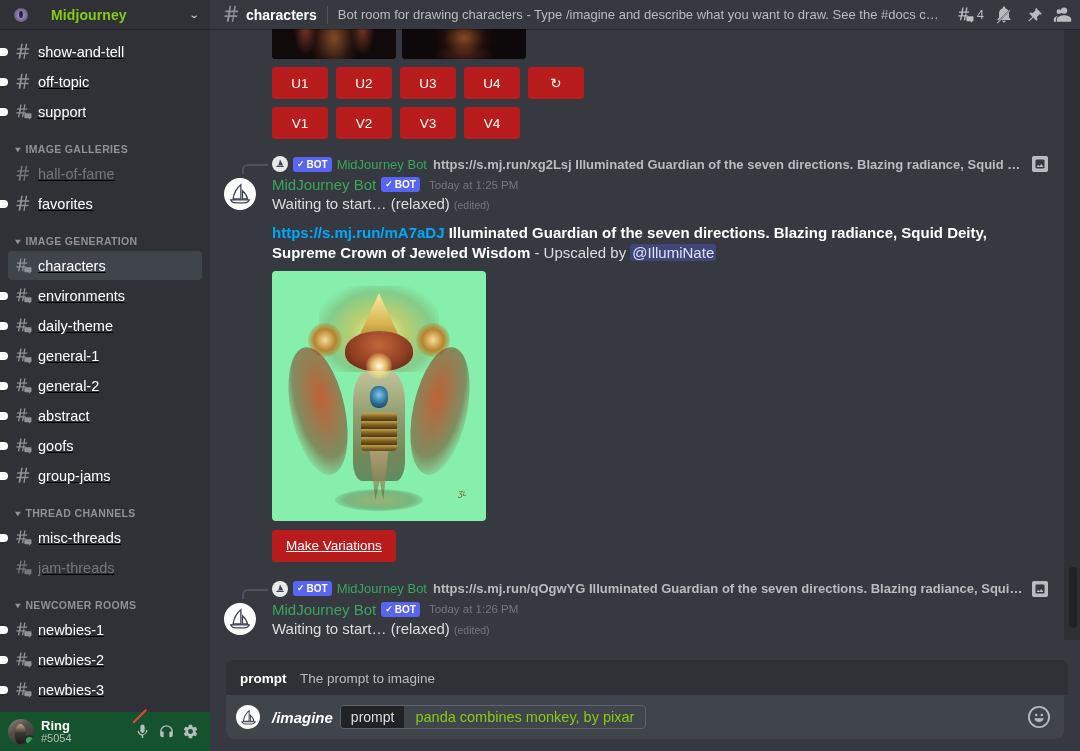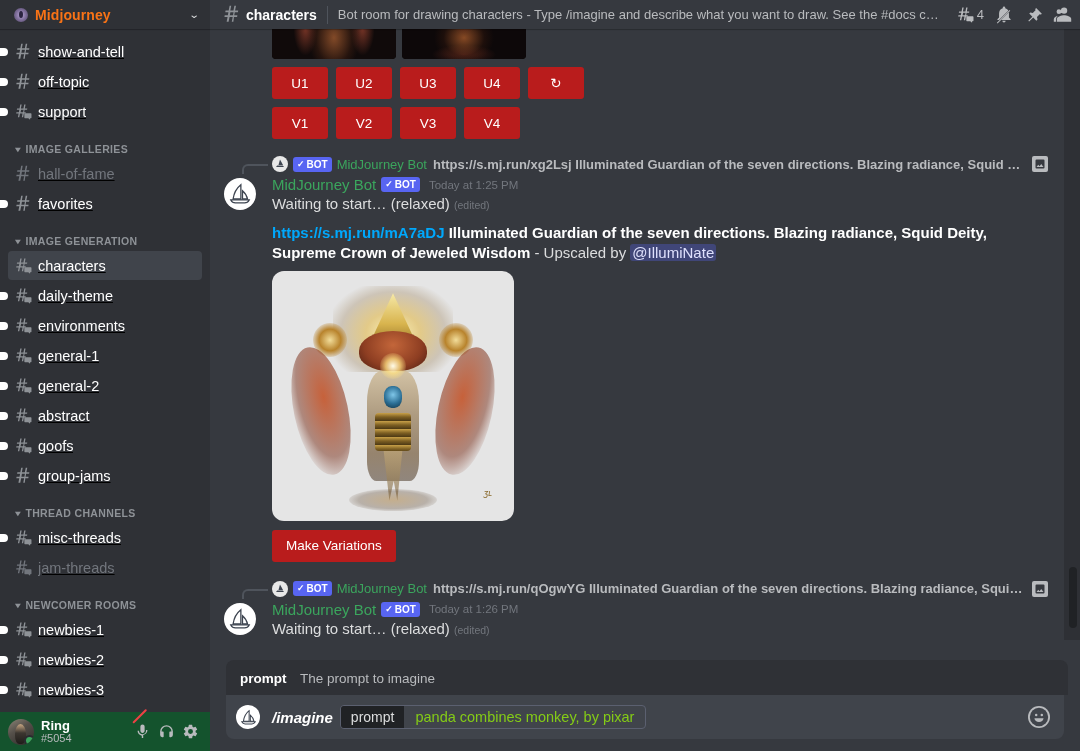--- a/index.html
+++ b/index.html
@@ -26,23 +26,24 @@
     cursor: pointer; position: relative; z-index: 3;
   }
   .server-icon {
     width: 14px; height: 14px; border-radius: 50%;
     background: radial-gradient(circle at 50% 50%, #b9a6d9 0%, #7a6a95 55%, #4e4464 100%);
     margin-right: 7px; flex: 0 0 14px;
     display:flex;align-items:center;justify-content:center;
   }
   .server-icon::after{content:"";width:4px;height:7px;border-radius:50%;background:#2b2440;}
   .server-name {
-    color: #f97316; font-size: 14px; font-weight: bold;
+    color: #84cc16; font-size: 14px; font-weight: bold;
     flex: 1; white-space: nowrap; overflow: hidden;
     letter-spacing: .1px;
+    margin-left: 16px;
   }
   .chev { color: #dcddde; font-size: 10px; transform: scaleX(1.35); }
 
   .channel-scroll {
     flex: 1; overflow: hidden; padding-top: 7px;
   }
   .cat {
     display: flex; align-items: center;
     padding: 16px 8px 3px 16px;
     color: #8e9297; font-size: 10.5px; font-weight: bold;
@@ -160,21 +161,21 @@
   }
 
   .btnrow { display: flex; gap: 8px; padding-left: 62px; margin-top: 8px; }
   .mjbtn {
     min-width: 56px; height: 32px; background: #b91c1c; color: #fff;
     border: none; border-radius: 3px; font-size: 13.5px; font-weight: 500;
     font-family: "Liberation Sans", sans-serif;
     cursor: pointer; display: flex; align-items: center; justify-content: center;
     padding: 0 14px;
   }
-  .mjbtn.wide { min-width: 108px; }
+  .mjbtn.wide { min-width: 108px; text-decoration: underline; }
 
   .message { padding: 2px 16px 2px 0; margin-top: 14px; position: relative; }
   .reply-ctx {
     display: flex; align-items: center; margin-left: 62px;
     font-size: 13px; position: relative; height: 18px; margin-bottom: 3px;
     min-width: 0;
   }
   .reply-spine {
     position: absolute; left: -30px; top: 9px; width: 26px; height: 10px;
     border-left: 2px solid #4f545c; border-top: 2px solid #4f545c;
@@ -217,22 +218,22 @@
   .m-text { color: #dcddde; font-size: 15px; line-height: 1.32; }
   .edited { color: #72767d; font-size: 10.5px; }
   .embed-text { font-size: 15px; line-height: 1.33; margin-top: 9px; color: #dcddde; }
   .link { color: #00a8fc; font-weight: bold; }
   .strong { color: #fff; font-weight: bold; }
   .mention {
     background: rgba(88,101,242,.32); color: #dee0fc;
     border-radius: 3px; padding: 0 2px; font-weight: 500;
   }
   .bigimg {
-    width: 242px; height: 250px; border-radius: 12px; margin-top: 8px;
-    background: #e5e5e5; position: relative; overflow: hidden;
+    width: 214px; height: 250px; border-radius: 4px; margin-top: 8px;
+    background: #86efac; position: relative; overflow: hidden;
   }
   .deity { position: absolute; inset: 0; }
   .halo {
     position: absolute; left: 50%; top: 6%; width: 120px; height: 86px;
     margin-left: -60px;
     background: radial-gradient(ellipse at 50% 55%, rgba(255,244,180,.9) 0%, rgba(225,180,60,.55) 32%, rgba(120,80,20,.22) 62%, rgba(0,0,0,0) 80%);
   }
   .crown {
     position: absolute; left: 50%; top: 9%; margin-left: -26px;
     width: 52px; height: 56px;
@@ -416,31 +417,31 @@
         <span class="lbl">characters</span>
       </div>
       <div class="chan unread">
         <span class="pip"></span>
         <span class="ic">
             <svg viewBox="0 0 24 24">
               <path fill="#8e9297" d="M5.2 19L6.2 14H2.9l.3-1.7h3.3l.6-3.4H3.8l.3-1.7h3.3L8.4 2h1.8L9.2 7.2h3.4L13.6 2h1.8l-1 5.2h3.3L17.4 9h-3.3l-.6 3.4h2.1v1.7h-2.4L12.2 19h-1.8l1-5h-3.4l-1 5H5.2zm3.6-6.6h3.4l.6-3.4H9.4l-.6 3.4z"></path>
               <path fill="#8e9297" d="M14.5 13.8h8.1c.4 0 .7.3.7.7v5.1c0 .4-.3.7-.7.7h-1.2v2.1l-2.4-2.1h-4.5c-.4 0-.7-.3-.7-.7v-5.1c0-.4.3-.7.7-.7z"></path>
             </svg>
           </span>
+        <span class="lbl">environments</span>
+      </div>
+      <div class="chan unread">
+        <span class="pip"></span>
+        <span class="ic">
+            <svg viewBox="0 0 24 24">
+              <path fill="#8e9297" d="M5.2 19L6.2 14H2.9l.3-1.7h3.3l.6-3.4H3.8l.3-1.7h3.3L8.4 2h1.8L9.2 7.2h3.4L13.6 2h1.8l-1 5.2h3.3L17.4 9h-3.3l-.6 3.4h2.1v1.7h-2.4L12.2 19h-1.8l1-5h-3.4l-1 5H5.2zm3.6-6.6h3.4l.6-3.4H9.4l-.6 3.4z"></path>
+              <path fill="#8e9297" d="M14.5 13.8h8.1c.4 0 .7.3.7.7v5.1c0 .4-.3.7-.7.7h-1.2v2.1l-2.4-2.1h-4.5c-.4 0-.7-.3-.7-.7v-5.1c0-.4.3-.7.7-.7z"></path>
+            </svg>
+          </span>
         <span class="lbl">daily-theme</span>
-      </div>
-      <div class="chan unread">
-        <span class="pip"></span>
-        <span class="ic">
-            <svg viewBox="0 0 24 24">
-              <path fill="#8e9297" d="M5.2 19L6.2 14H2.9l.3-1.7h3.3l.6-3.4H3.8l.3-1.7h3.3L8.4 2h1.8L9.2 7.2h3.4L13.6 2h1.8l-1 5.2h3.3L17.4 9h-3.3l-.6 3.4h2.1v1.7h-2.4L12.2 19h-1.8l1-5h-3.4l-1 5H5.2zm3.6-6.6h3.4l.6-3.4H9.4l-.6 3.4z"></path>
-              <path fill="#8e9297" d="M14.5 13.8h8.1c.4 0 .7.3.7.7v5.1c0 .4-.3.7-.7.7h-1.2v2.1l-2.4-2.1h-4.5c-.4 0-.7-.3-.7-.7v-5.1c0-.4.3-.7.7-.7z"></path>
-            </svg>
-          </span>
-        <span class="lbl">environments</span>
       </div>
       <div class="chan unread">
         <span class="pip"></span>
         <span class="ic">
             <svg viewBox="0 0 24 24">
               <path fill="#8e9297" d="M5.2 19L6.2 14H2.9l.3-1.7h3.3l.6-3.4H3.8l.3-1.7h3.3L8.4 2h1.8L9.2 7.2h3.4L13.6 2h1.8l-1 5.2h3.3L17.4 9h-3.3l-.6 3.4h2.1v1.7h-2.4L12.2 19h-1.8l1-5h-3.4l-1 5H5.2zm3.6-6.6h3.4l.6-3.4H9.4l-.6 3.4z"></path>
               <path fill="#8e9297" d="M14.5 13.8h8.1c.4 0 .7.3.7.7v5.1c0 .4-.3.7-.7.7h-1.2v2.1l-2.4-2.1h-4.5c-.4 0-.7-.3-.7-.7v-5.1c0-.4.3-.7.7-.7z"></path>
             </svg>
           </span>
         <span class="lbl">general-1</span>

